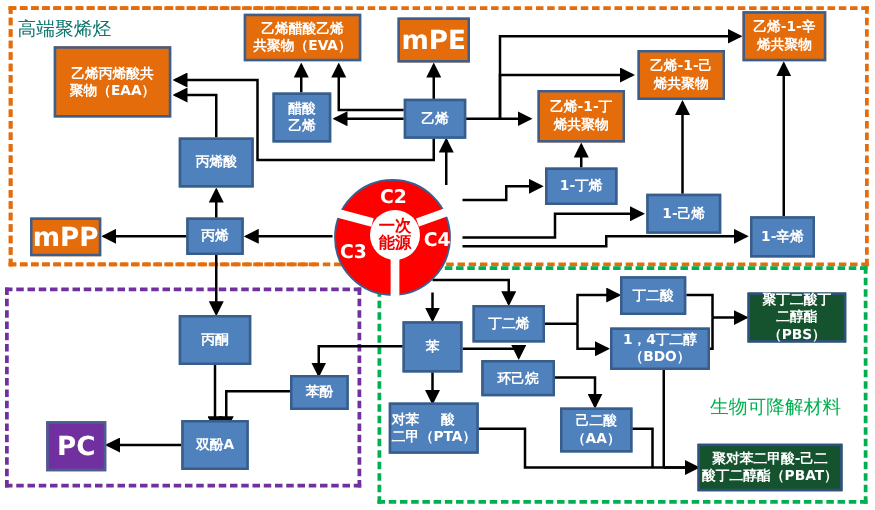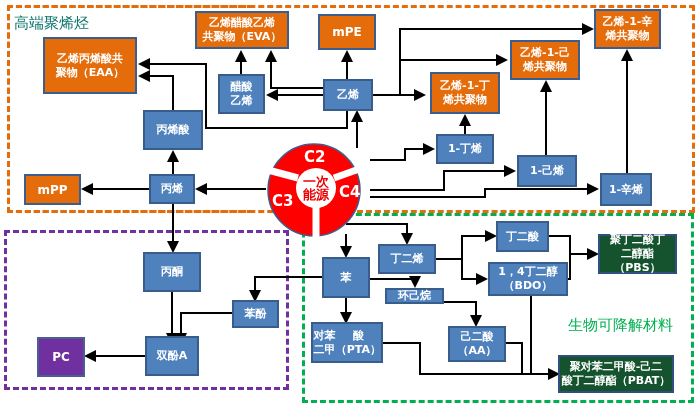--- a/index.html
+++ b/index.html
@@ -2,21 +2,21 @@
 <html><head>
 <meta charset="utf-8">
 <style>
   html,body{margin:0;padding:0;background:#ffffff;}
   body{width:700px;height:408px;position:relative;overflow:hidden;font-family:"DejaVu Sans",sans-serif;}
   .box{position:absolute;display:flex;align-items:center;justify-content:center;text-align:center;color:#fff;font-weight:bold;font-size:11px;line-height:14px;box-sizing:border-box;border:2px solid #0f172a;}
   .blue{background:#4f81bd;border-color:#385d8a;}
   .orange{background:#e46c0a;border-color:#3a5f8f;}
   .green{background:#14532d;border-color:#2f4f7f;}
   .purple{background:#7030a0;border-color:#4a5f8f;}
-  .big{font-size:12px;}
+  .big{font-size:21px;}
   .region{position:absolute;box-sizing:border-box;}
   .rlabel{position:absolute;font-size:15px;}
   svg.lines{position:absolute;left:0;top:0;}
   .hub-txt{position:absolute;color:#fff;font-weight:bold;font-size:15px;}
   .hub-center{position:absolute;color:#e00;font-weight:bold;font-size:13px;line-height:13px;text-align:center;}
 </style>
 </head>
 <body>
 
 <div class="region" style="left:7px;top:5px;width:246px;height:208px;border:3px dashed #e46c0a;border-right:none;"></div>
@@ -185,21 +185,21 @@
 <div class="box purple big" style="left:37px;top:337px;width:48px;height:40px;">
   <span>PC</span>
 </div>
 
 <div class="box blue" style="left:322px;top:257px;width:48px;height:41px;">
   <span>苯</span>
 </div>
 <div class="box blue" style="left:378px;top:244px;width:58px;height:30px;">
   <span>丁二烯</span>
 </div>
-<div class="box blue" style="left:385px;top:288px;width:59px;height:16px;">
+<div class="box blue" style="left:385px;top:288px;width:59px;height:29px;">
   <span>环己烷</span>
 </div>
 <div class="box blue" style="left:496px;top:221px;width:53px;height:31px;">
   <span>丁二酸</span>
 </div>
 <div class="box blue" style="left:488px;top:262px;width:80px;height:34px;flex-direction:column;">
   <div>1，4丁二醇</div>
   <div>（BDO）</div>
 </div>
 <div class="box blue" style="left:311px;top:322px;width:72px;height:41px;flex-direction:row;align-items:center;">

